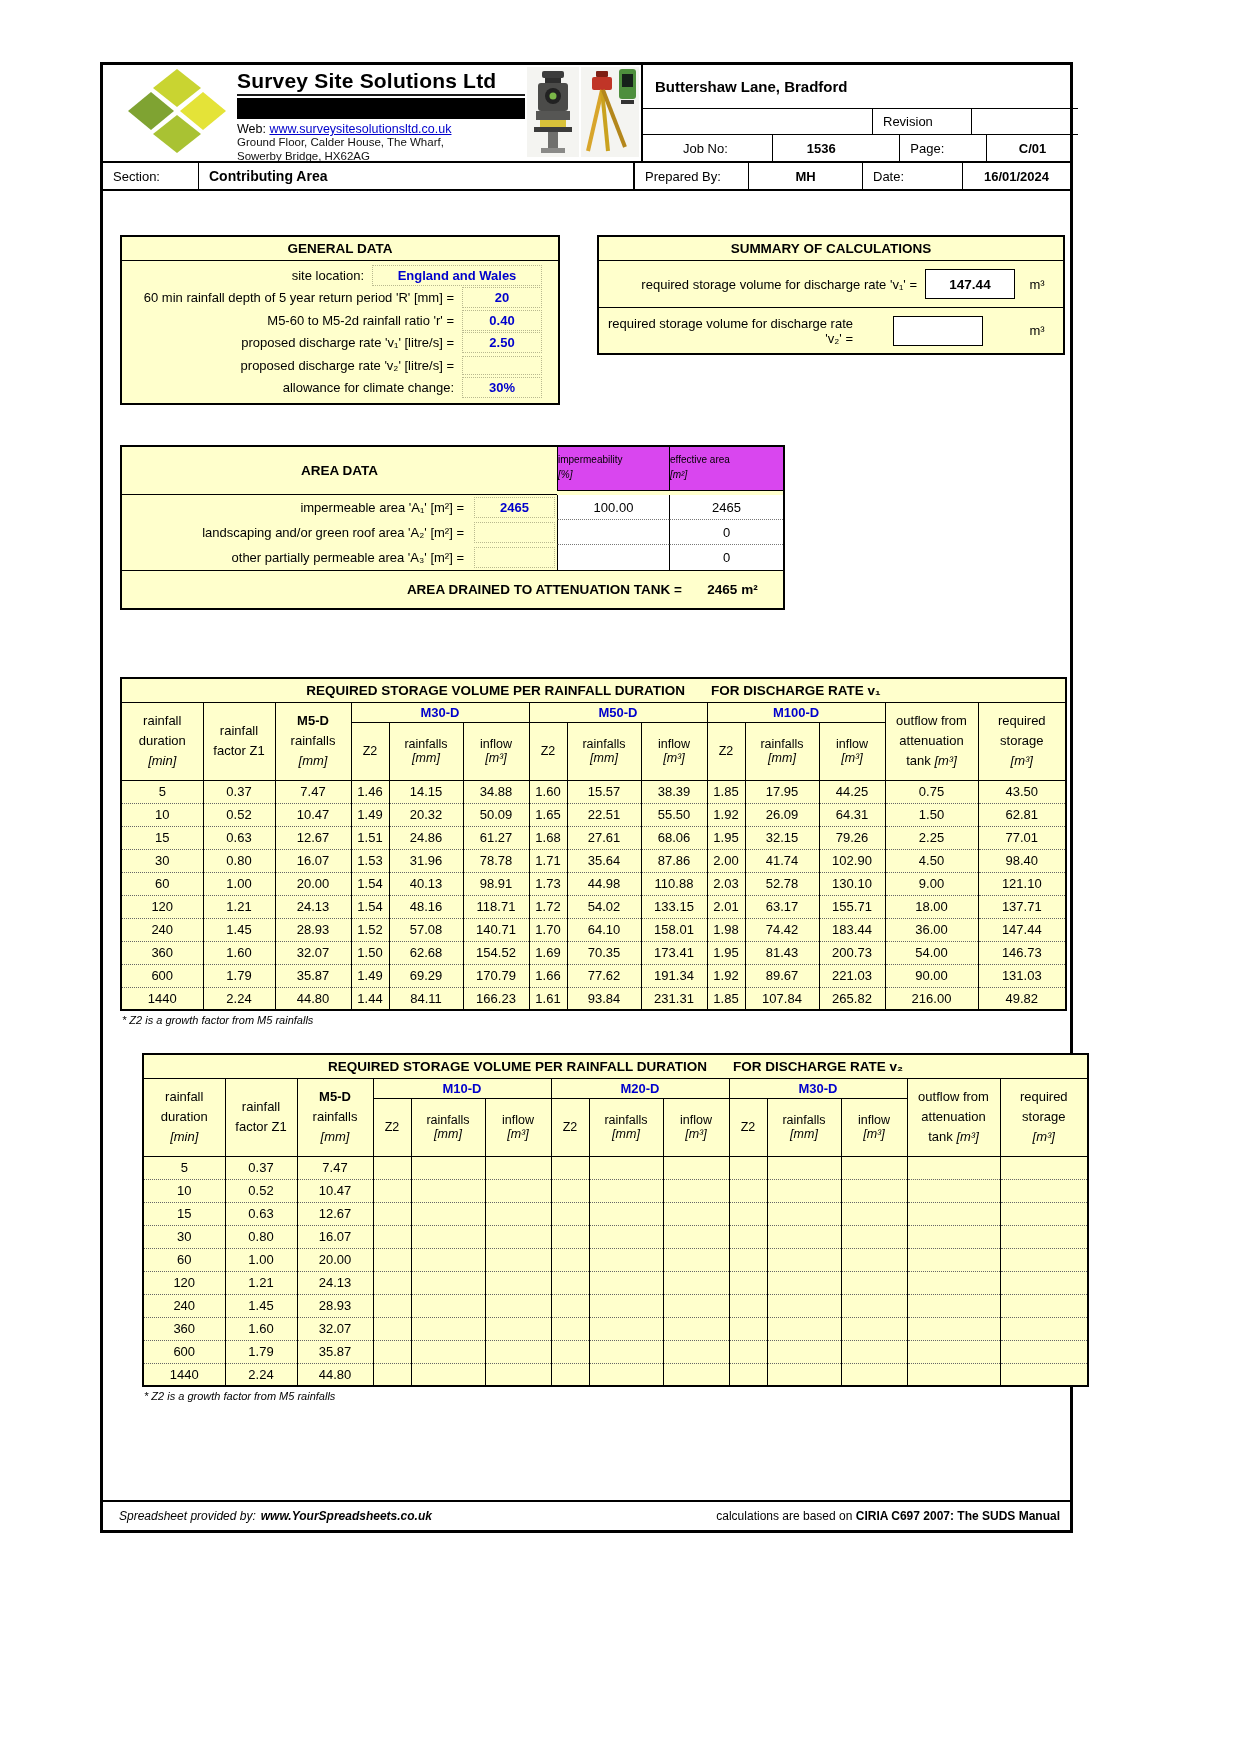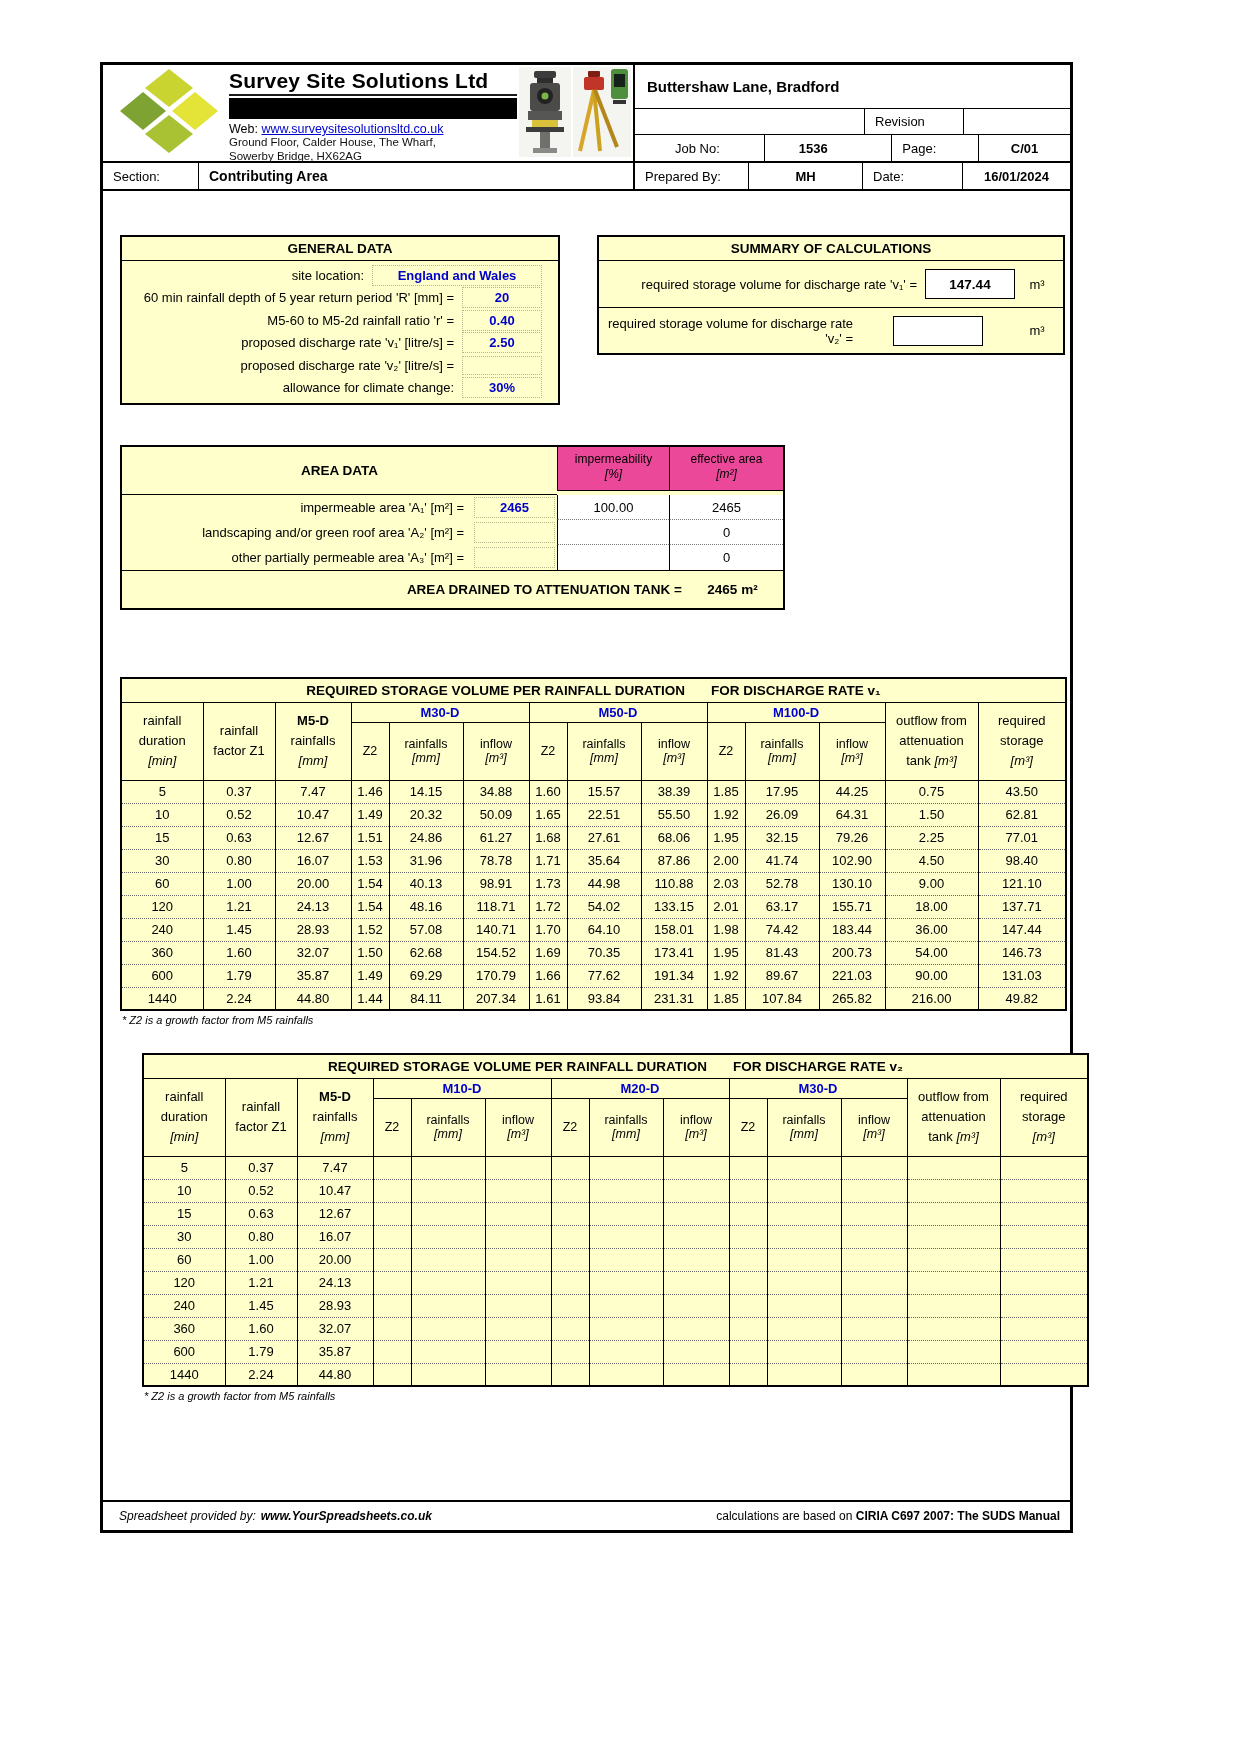--- a/index.html
+++ b/index.html
@@ -2,21 +2,21 @@
 <html><head>
 <meta charset="utf-8">
 <style>
   * { margin:0; padding:0; box-sizing:border-box; }
   html,body { background:#fff; }
   body { width:1240px; height:1755px; position:relative; font-family:"Liberation Sans","DejaVu Sans",sans-serif; color:#000; }
   .frame { position:absolute; left:100px; top:62px; width:973px; height:1471px; border:3px solid #000; background:#fff; }
 
   
   .header { position:absolute; top:0; left:0; width:100%; height:126px; border-bottom:2px solid #000; }
-  .header-top { position:absolute; top:0; left:0; width:100%; height:107px; }
+  .header-top { position:absolute; top:0; left:8px; width:100%; height:107px; }
   .header-left { position:absolute; left:0; top:0; width:530px; height:96px; }
   .header-right { position:absolute; left:530px; top:0; width:437px; height:96px; border-left:2px solid #000; }
   .logo { position:absolute; left:16px; top:3px; width:100px; height:90px; }
   .company-block { position:absolute; left:126px; top:4px; width:288px; }
   .company-name { font-size:21px; font-weight:bold; letter-spacing:.2px; white-space:nowrap; padding-bottom:1px; border-bottom:2px solid #1a1a1a; }
   .redaction { height:21px; background:#000; margin-top:2px; }
   .web-line { font-size:12.5px; margin-top:3px; white-space:nowrap; }
   .web-url { color:#0000CC; text-decoration:underline; cursor:pointer; }
   .addr { font-size:11.5px; line-height:13.5px; color:#111; white-space:nowrap; }
   .equip { position:absolute; left:416px; top:2px; display:flex; gap:2px; }
@@ -54,21 +54,21 @@
   .sum-row { display:flex; align-items:center; height:46px; font-size:13px; padding-right:4px; }
   .sum-row.second { border-top:1px solid #000;gap:32px; }
   .sum-label { flex:1; text-align:right; padding-right:8px; }
   .sum-value { width:90px; height:30px; background:#fff; border:1px solid #000; display:flex; align-items:center; justify-content:center; font-weight:bold; font-size:13.5px; }
   .sum-unit { width:44px; text-align:center; }
 
   
   .area { position:absolute; left:17px; top:380px; width:665px; border:2px solid #000; background:#FFFFCC; font-size:13px; }
   .area-grid { display:grid; grid-template-columns:350px 85px 112px 114px; }
   .area-title { grid-column:1/3; display:flex; align-items:center; justify-content:center; font-weight:bold; font-size:13.5px; border-bottom:1px solid #000; height:48px; }
-  .area-colhead { background:#ec4899; border-left:1px solid #000; border-bottom:1px solid #000; text-align:center; font-size:12px; padding-top:5px; height:44px; line-height:15px; }
+  .area-colhead { background:#d946ef; border-left:1px solid #000; border-bottom:1px solid #000; text-align:left; font-size:10px; padding-top:5px; height:44px; line-height:15px; }
   .area-label { min-height:25px; display:flex; align-items:center; justify-content:flex-end; text-align:right; padding-right:8px; }
   .area-value { display:flex; align-items:center; justify-content:center; color:#0000CC; font-weight:bold; border:1px dotted #b9b98f; margin:2px; }
   .area-white { background:#fff; border-left:1px solid #000; border-bottom:1px dotted #777; display:flex; align-items:center; justify-content:center; }
   .area-white.last { border-bottom:none; }
   .area-total { border-top:1px solid #000; height:38px; display:flex; align-items:center; font-weight:bold; font-size:13.5px; }
   .area-total-label { flex:0 0 560px; text-align:right; }
   .area-total-value { flex:1; text-align:center; }
 
   
   .twrap { position:absolute; left:17px; width:945px; }
@@ -467,21 +467,21 @@
             <td>221.03</td>
             <td>90.00</td>
             <td>131.03</td>
           </tr>
           <tr>
             <td>1440</td>
             <td>2.24</td>
             <td>44.80</td>
             <td>1.44</td>
             <td>84.11</td>
-            <td>207.34</td>
+            <td>166.23</td>
             <td>1.61</td>
             <td>93.84</td>
             <td>231.31</td>
             <td>1.85</td>
             <td>107.84</td>
             <td>265.82</td>
             <td>216.00</td>
             <td>49.82</td>
           </tr>
         </tbody>

